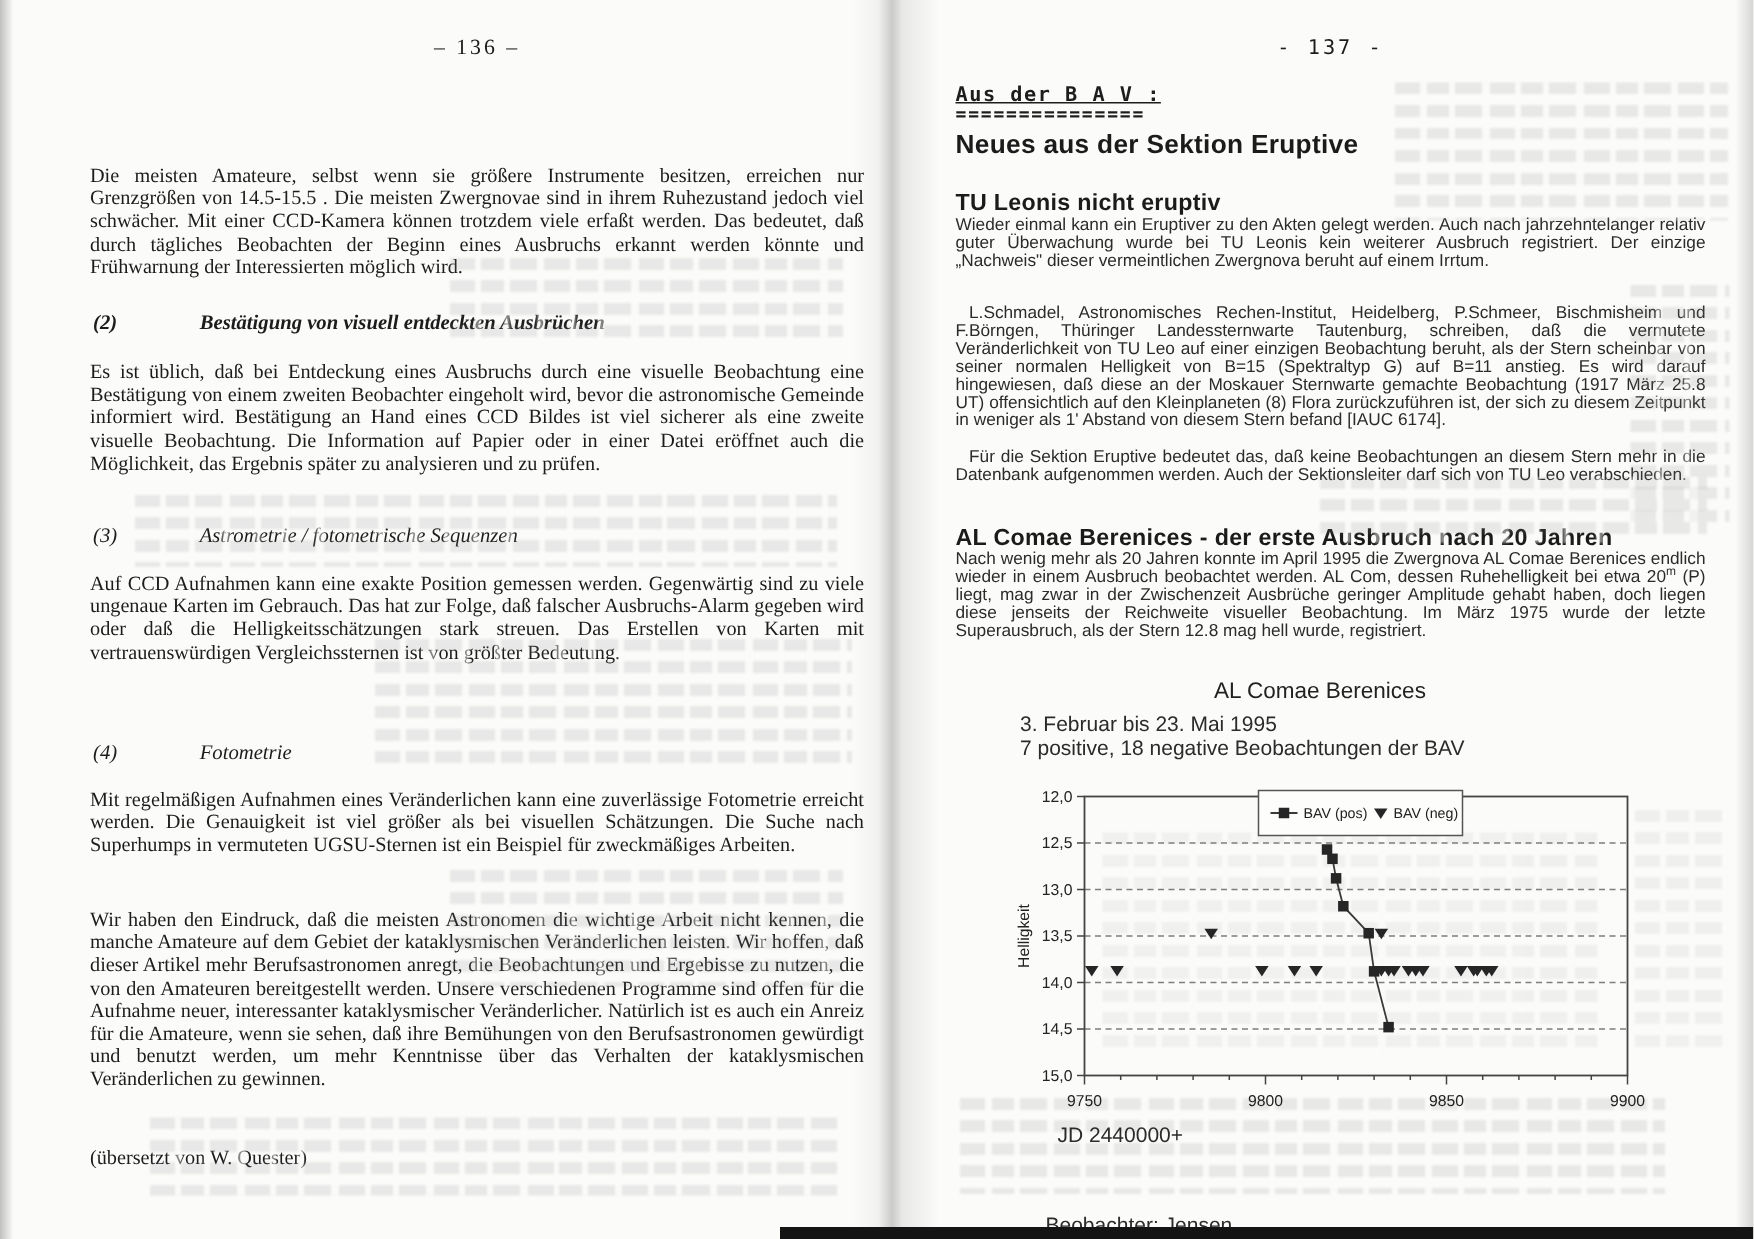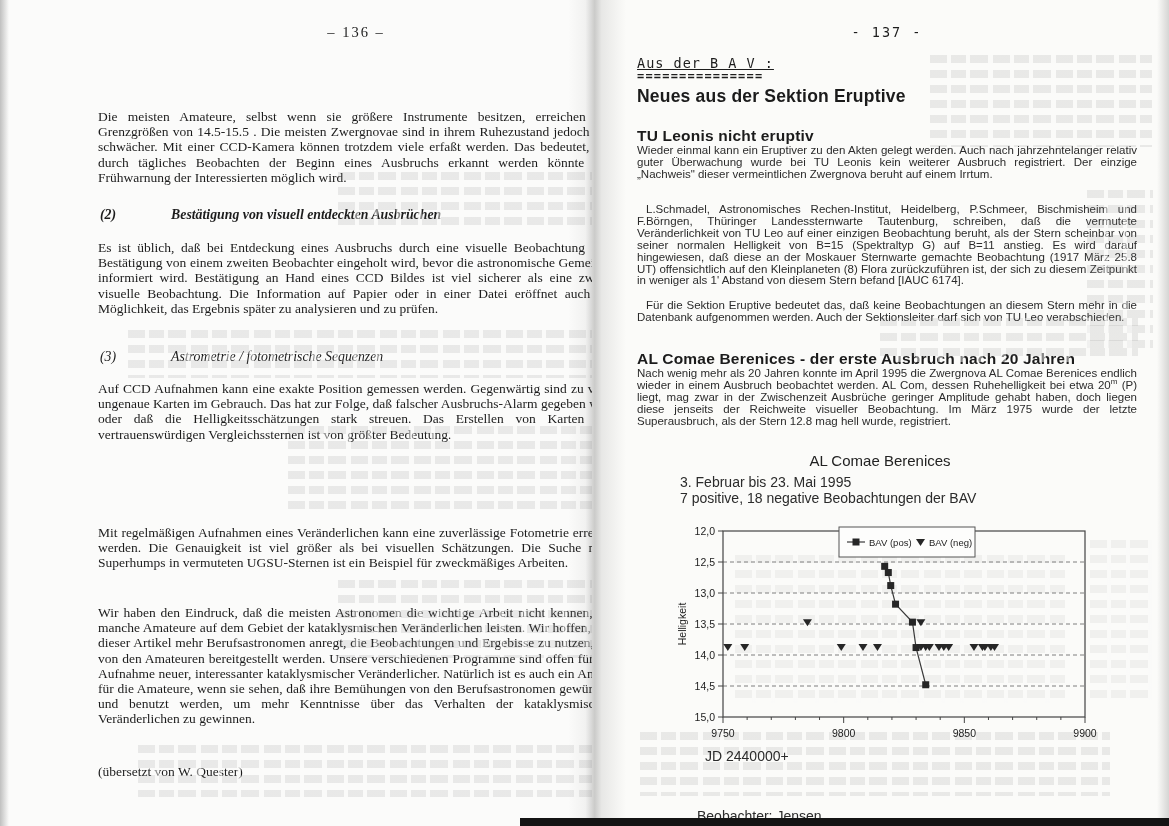--- a/index.html
+++ b/index.html
@@ -9,21 +9,21 @@
   .page{position:absolute;top:0;height:826px;background:#fbfbfa;}
   
   .serif{font-family:"Liberation Serif",serif;color:#1c1c1c;}
   .l-body{font-size:13.5px;line-height:15.2px;text-align:justify;}
   .l-sechead{font-size:13.8px;font-style:italic;}
   .l-sechead .sec-title{margin-left:55px;}
   .l-pageno{font-size:14.5px;letter-spacing:2px;}
   
   .r-body{font-size:11.5px;line-height:11.9px;text-align:justify;color:#2b2b2b;}
   .r-indent{text-indent:9px;}
-  .kicker{font-family:"DejaVu Sans Mono",monospace;font-size:13.5px;font-weight:normal;
+  .kicker{font-family:"DejaVu Sans Mono",monospace;font-size:13.5px;font-weight:bold;
           letter-spacing:1px;text-decoration:underline;color:#1d1d1d;}
   .kicker-eq{font-family:"DejaVu Sans Mono",monospace;font-size:12px;font-weight:bold;
           letter-spacing:1.2px;color:#1d1d1d;line-height:8px;}
   .main-head{font-size:17.5px;font-weight:bold;color:#1b1b1b;letter-spacing:.2px;}
   .art-head{font-size:15.5px;font-weight:bold;color:#1b1b1b;letter-spacing:.2px;}
   .r-pageno{font-family:"DejaVu Sans Mono",monospace;font-size:13.5px;letter-spacing:2px;color:#1d1d1d;}
   .chart-title{font-size:15px;color:#222;text-align:center;}
   .chart-sub{font-size:14px;color:#2b2b2b;}
   sup{font-size:8px;line-height:0;}
   
@@ -39,35 +39,38 @@
   .edge-left{background:linear-gradient(90deg, rgba(120,120,120,.45), rgba(120,120,120,0));}
   .edge-right{background:linear-gradient(270deg, rgba(100,100,100,.25), rgba(100,100,100,0));}
   .bottom-strip{background:#141414;}
   svg text{font-family:"Liberation Sans",sans-serif;}
 </style>
 </head>
 <body>
 
 <div id="scan">
 
-  <div class="page" style="left:0;width:592px;margin-left:38px;">
+  <div class="page" style="left:0;width:592px;">
     <div class="abs serif l-pageno" style="left:60px;top:24px;width:516px;text-align:center;">–  136  –</div>
 
     <div class="abs serif l-body" style="left:60px;top:109px;width:516px;">Die meisten Amateure, selbst wenn sie größere Instrumente besitzen, erreichen nur Grenzgrößen von 14.5-15.5 . Die meisten Zwergnovae sind in ihrem Ruhezustand jedoch viel schwächer. Mit einer CCD-Kamera können trotzdem viele erfaßt werden. Das bedeutet, daß durch tägliches Beobachten der Beginn eines Ausbruchs erkannt werden könnte und Frühwarnung der Interessierten möglich wird.</div>
 
     <div class="abs serif l-sechead" style="left:62px;top:207px;width:514px;font-weight:bold;">
       <span>(2)</span><span class="sec-title">Bestätigung von visuell entdeckten Ausbrüchen</span>
     </div>
     <div class="abs serif l-body" style="left:60px;top:240px;width:516px;">Es ist üblich, daß bei Entdeckung eines Ausbruchs durch eine visuelle Beobachtung eine Bestätigung von einem zweiten Beobachter eingeholt wird, bevor die astronomische Gemeinde informiert wird. Bestätigung an Hand eines CCD Bildes ist viel sicherer als eine zweite visuelle Beobachtung. Die Information auf Papier oder in einer Datei eröffnet auch die Möglichkeit, das Ergebnis später zu analysieren und zu prüfen.</div>
 
     <div class="abs serif l-sechead" style="left:62px;top:349px;width:514px;">
       <span>(3)</span><span class="sec-title">Astrometrie / fotometrische Sequenzen</span>
     </div>
     <div class="abs serif l-body" style="left:60px;top:381px;width:516px;">Auf CCD Aufnahmen kann eine exakte Position gemessen werden. Gegenwärtig sind zu viele ungenaue Karten im Gebrauch. Das hat zur Folge, daß falscher Ausbruchs-Alarm gegeben wird oder daß die Helligkeitsschätzungen stark streuen. Das Erstellen von Karten mit vertrauenswürdigen Vergleichssternen ist von größter Bedeutung.</div>
 
+    <div class="abs serif l-sechead" style="left:62px;top:494px;width:514px;">
+      <span>(4)</span><span class="sec-title">Fotometrie</span>
+    </div>
     <div class="abs serif l-body" style="left:60px;top:525px;width:516px;">Mit regelmäßigen Aufnahmen eines Veränderlichen kann eine zuverlässige Fotometrie erreicht werden. Die Genauigkeit ist viel größer als bei visuellen Schätzungen. Die Suche nach Superhumps in vermuteten UGSU-Sternen ist ein Beispiel für zweckmäßiges Arbeiten.</div>
 
     <div class="abs serif l-body" style="left:60px;top:605px;width:516px;">Wir haben den Eindruck, daß die meisten Astronomen die wichtige Arbeit nicht kennen, die manche Amateure auf dem Gebiet der kataklysmischen Veränderlichen leisten. Wir hoffen, daß dieser Artikel mehr Berufsastronomen anregt, die Beobachtungen und Ergebisse zu nutzen, die von den Amateuren bereitgestellt werden. Unsere verschiedenen Programme sind offen für die Aufnahme neuer, interessanter kataklysmischer Veränderlicher. Natürlich ist es auch ein Anreiz für die Amateure, wenn sie sehen, daß ihre Bemühungen von den Berufsastronomen gewürdigt und benutzt werden, um mehr Kenntnisse über das Verhalten der kataklysmischen Veränderlichen zu gewinnen.</div>
 
     <div class="abs serif" style="left:60px;top:764px;width:516px;font-size:13.5px;">(übersetzt von W. Quester)</div>
 
     <div class="ghost" style="left:300px;top:172px;width:262px;height:56px;"></div>
     <div class="ghost" style="left:90px;top:330px;width:468px;height:48px;"></div>
     <div class="ghost" style="left:250px;top:426px;width:318px;height:88px;"></div>
     <div class="ghost" style="left:300px;top:580px;width:262px;height:78px;"></div>

